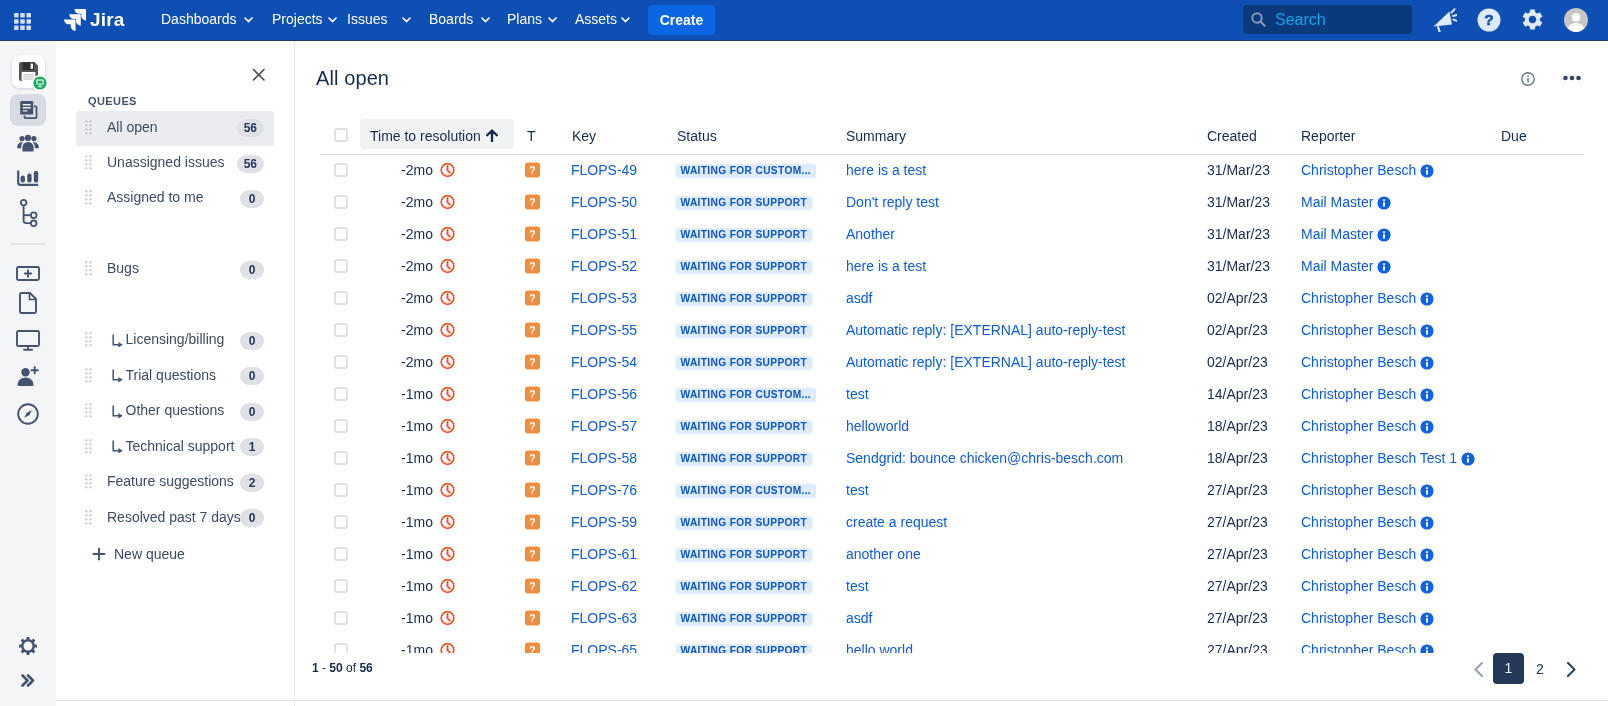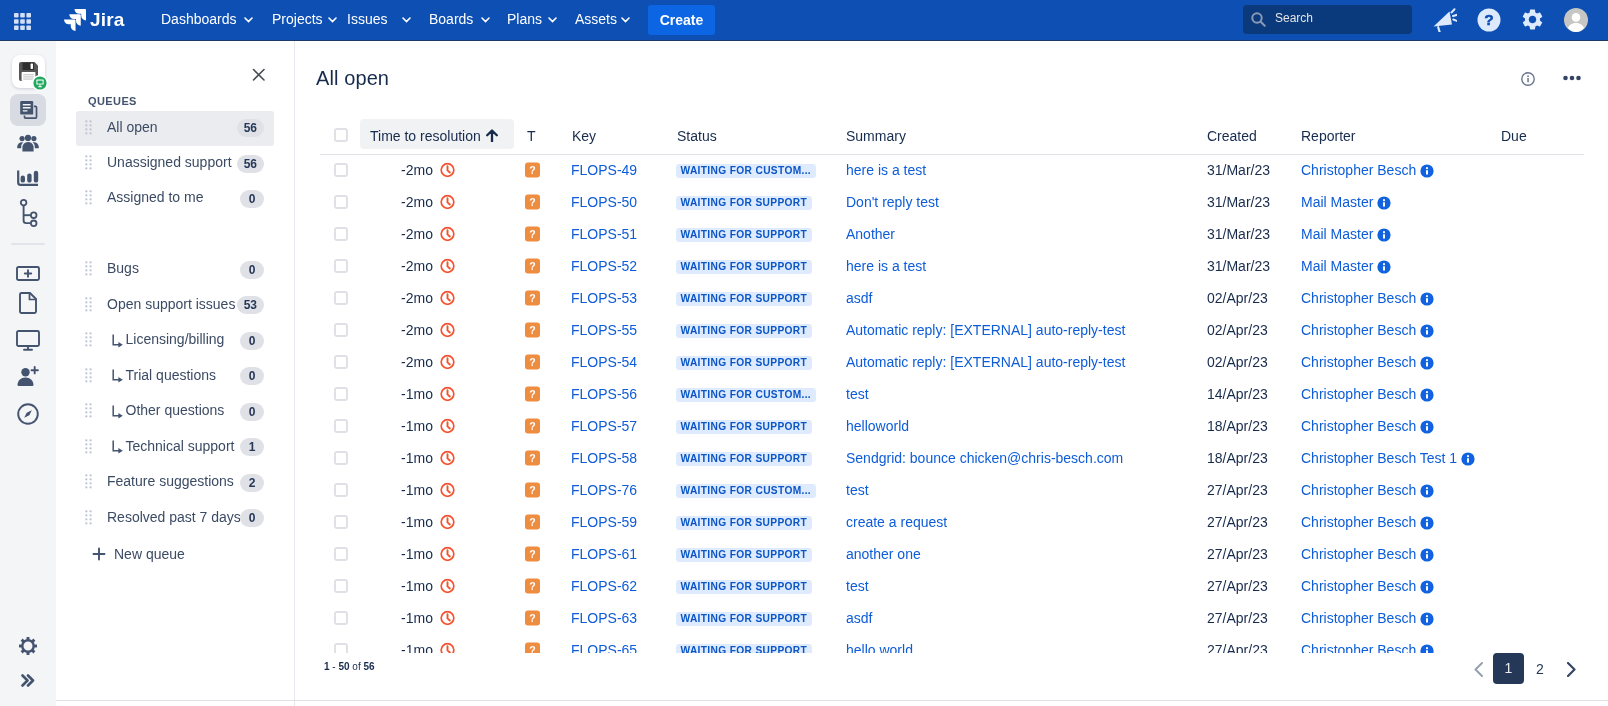--- a/index.html
+++ b/index.html
@@ -40,21 +40,21 @@
     <svg class="chev" style="left:621px" viewBox="0 0 9 6">
       <path d="M1 1l3.5 3.5L8 1" fill="none" stroke="#fff" stroke-width="1.6" stroke-linecap="round"></path>
     </svg>
     <div id="create">Create</div>
     <div class="abs" style="left:0;top:39.5px;width:1608px;height:1.4px;background:#1C3968"></div>
     <div id="search">
       <svg class="abs" style="left:8px;top:7px" width="15" height="15" viewBox="0 0 15 15">
         <circle cx="6" cy="6" r="4.7" fill="none" stroke="#8A99B5" stroke-width="2"></circle>
         <path d="M9.7 9.7L13.7 13.7" stroke="#8A99B5" stroke-width="2" stroke-linecap="round"></path>
       </svg>
-      <div class="abs" style="left:32px;top:6px;font-size:12px;color:#e5e5e5">Search</div>
+      <div class="abs" style="left:32px;top:6px;font-size:16px;color:#0ea5e9">Search</div>
     </div>
     <svg class="abs" style="left:1432px;top:8px" width="25" height="24" viewBox="0 0 25 24">
       <path d="M1.5 18.5L17.5 3.5 20 16.5z" fill="#DDE9FC"></path>
       <path d="M6.2 19.2l1.5 5 " stroke="#DDE9FC" stroke-width="2.2" stroke-linecap="round" fill="none"></path>
       <path d="M19.5 4.5l3-3.2M21 8l4.2-1.2M21.3 11.5l3.5 1.4" stroke="#DDE9FC" stroke-width="2" fill="none" stroke-linecap="round"></path>
     </svg>
     <svg class="abs" style="left:1477px;top:8px" width="24" height="24" viewBox="0 0 24 24">
       <circle cx="12" cy="12" r="11.5" fill="#DDE9FC"></circle>
       <text x="12" y="17.4" text-anchor="middle" font-family="Liberation Sans" font-size="15.5" font-weight="bold" fill="#0D4FB3" stroke="#0D4FB3" stroke-width="0.5">?</text>
     </svg>
@@ -173,21 +173,21 @@
       <span class="qhandle"><svg width="8" height="15" viewBox="0 0 8 15">
           <rect x="0.4" y="0.4" width="1.9" height="1.9" fill="#B9C0CE"></rect>
           <rect x="4.6" y="0.4" width="1.9" height="1.9" fill="#B9C0CE"></rect>
           <rect x="0.4" y="4.4" width="1.9" height="1.9" fill="#B9C0CE"></rect>
           <rect x="4.6" y="4.4" width="1.9" height="1.9" fill="#B9C0CE"></rect>
           <rect x="0.4" y="8.4" width="1.9" height="1.9" fill="#B9C0CE"></rect>
           <rect x="4.6" y="8.4" width="1.9" height="1.9" fill="#B9C0CE"></rect>
           <rect x="0.4" y="12.4" width="1.9" height="1.9" fill="#B9C0CE"></rect>
           <rect x="4.6" y="12.4" width="1.9" height="1.9" fill="#B9C0CE"></rect>
         </svg></span>
-      <span class="qtitle">Unassigned support</span>
+      <span class="qtitle">Unassigned issues</span>
       <span class="qbadge">56</span>
     </div>
     <div class="qitem" style="top:141.4px;">
       <span class="qhandle"><svg width="8" height="15" viewBox="0 0 8 15">
           <rect x="0.4" y="0.4" width="1.9" height="1.9" fill="#B9C0CE"></rect>
           <rect x="4.6" y="0.4" width="1.9" height="1.9" fill="#B9C0CE"></rect>
           <rect x="0.4" y="4.4" width="1.9" height="1.9" fill="#B9C0CE"></rect>
           <rect x="4.6" y="4.4" width="1.9" height="1.9" fill="#B9C0CE"></rect>
           <rect x="0.4" y="8.4" width="1.9" height="1.9" fill="#B9C0CE"></rect>
           <rect x="4.6" y="8.4" width="1.9" height="1.9" fill="#B9C0CE"></rect>
@@ -203,34 +203,20 @@
           <rect x="4.6" y="0.4" width="1.9" height="1.9" fill="#B9C0CE"></rect>
           <rect x="0.4" y="4.4" width="1.9" height="1.9" fill="#B9C0CE"></rect>
           <rect x="4.6" y="4.4" width="1.9" height="1.9" fill="#B9C0CE"></rect>
           <rect x="0.4" y="8.4" width="1.9" height="1.9" fill="#B9C0CE"></rect>
           <rect x="4.6" y="8.4" width="1.9" height="1.9" fill="#B9C0CE"></rect>
           <rect x="0.4" y="12.4" width="1.9" height="1.9" fill="#B9C0CE"></rect>
           <rect x="4.6" y="12.4" width="1.9" height="1.9" fill="#B9C0CE"></rect>
         </svg></span>
       <span class="qtitle">Bugs</span>
       <span class="qbadge">0</span>
-    </div>
-    <div class="qitem" style="top:247.8px;">
-      <span class="qhandle"><svg width="8" height="15" viewBox="0 0 8 15">
-          <rect x="0.4" y="0.4" width="1.9" height="1.9" fill="#B9C0CE"></rect>
-          <rect x="4.6" y="0.4" width="1.9" height="1.9" fill="#B9C0CE"></rect>
-          <rect x="0.4" y="4.4" width="1.9" height="1.9" fill="#B9C0CE"></rect>
-          <rect x="4.6" y="4.4" width="1.9" height="1.9" fill="#B9C0CE"></rect>
-          <rect x="0.4" y="8.4" width="1.9" height="1.9" fill="#B9C0CE"></rect>
-          <rect x="4.6" y="8.4" width="1.9" height="1.9" fill="#B9C0CE"></rect>
-          <rect x="0.4" y="12.4" width="1.9" height="1.9" fill="#B9C0CE"></rect>
-          <rect x="4.6" y="12.4" width="1.9" height="1.9" fill="#B9C0CE"></rect>
-        </svg></span>
-      <span class="qtitle">Open support issues</span>
-      <span class="qbadge">53</span>
     </div>
     <div class="qitem" style="top:283.2px;">
       <span class="qhandle"><svg width="8" height="15" viewBox="0 0 8 15">
           <rect x="0.4" y="0.4" width="1.9" height="1.9" fill="#B9C0CE"></rect>
           <rect x="4.6" y="0.4" width="1.9" height="1.9" fill="#B9C0CE"></rect>
           <rect x="0.4" y="4.4" width="1.9" height="1.9" fill="#B9C0CE"></rect>
           <rect x="4.6" y="4.4" width="1.9" height="1.9" fill="#B9C0CE"></rect>
           <rect x="0.4" y="8.4" width="1.9" height="1.9" fill="#B9C0CE"></rect>
           <rect x="4.6" y="8.4" width="1.9" height="1.9" fill="#B9C0CE"></rect>
           <rect x="0.4" y="12.4" width="1.9" height="1.9" fill="#B9C0CE"></rect>
@@ -642,21 +628,21 @@
         <div class="summ">hello world</div>
         <div class="crtd">27/Apr/23</div>
         <div class="rptr">Christopher Besch&nbsp;<svg width="14" height="14" viewBox="0 0 14 14" style="vertical-align:-2.5px">
             <circle cx="7" cy="7" r="6.6" fill="#1062E0"></circle>
             <circle cx="7" cy="4.2" r="1.1" fill="#fff"></circle>
             <rect x="6" y="6.1" width="2" height="4.6" rx="0.9" fill="#fff"></rect>
           </svg></div>
       </div>
     </div>
     <div id="foot">
-      <div class="abs" style="left:28px;top:7.5px;font-size:10px;color:#172B4D"><b>1</b> - <b>50</b> of <b>56</b></div>
+      <div class="abs" style="left:16px;top:7.5px;font-size:12px;color:#172B4D"><b>1</b> - <b>50</b> of <b>56</b></div>
       <svg class="abs" style="left:1178px;top:8.5px" width="9" height="15" viewBox="0 0 9 15">
         <path d="M8 1L1.5 7.5 8 14" fill="none" stroke="#97A0AF" stroke-width="2" stroke-linecap="round" stroke-linejoin="round"></path>
       </svg>
       <div class="abs" style="left:1197px;top:0;width:31px;height:31px;background:#253858;border-radius:4px;color:#EBECF0;font-size:14px;text-align:center;line-height:31px">1</div>
       <div class="abs" style="left:1240px;top:8px;font-size:14px;color:#253858">2</div>
       <svg class="abs" style="left:1271px;top:8.5px" width="9" height="15" viewBox="0 0 9 15">
         <path d="M1 1l6.5 6.5L1 14" fill="none" stroke="#344563" stroke-width="2.2" stroke-linecap="round" stroke-linejoin="round"></path>
       </svg>
     </div>
   </div>

